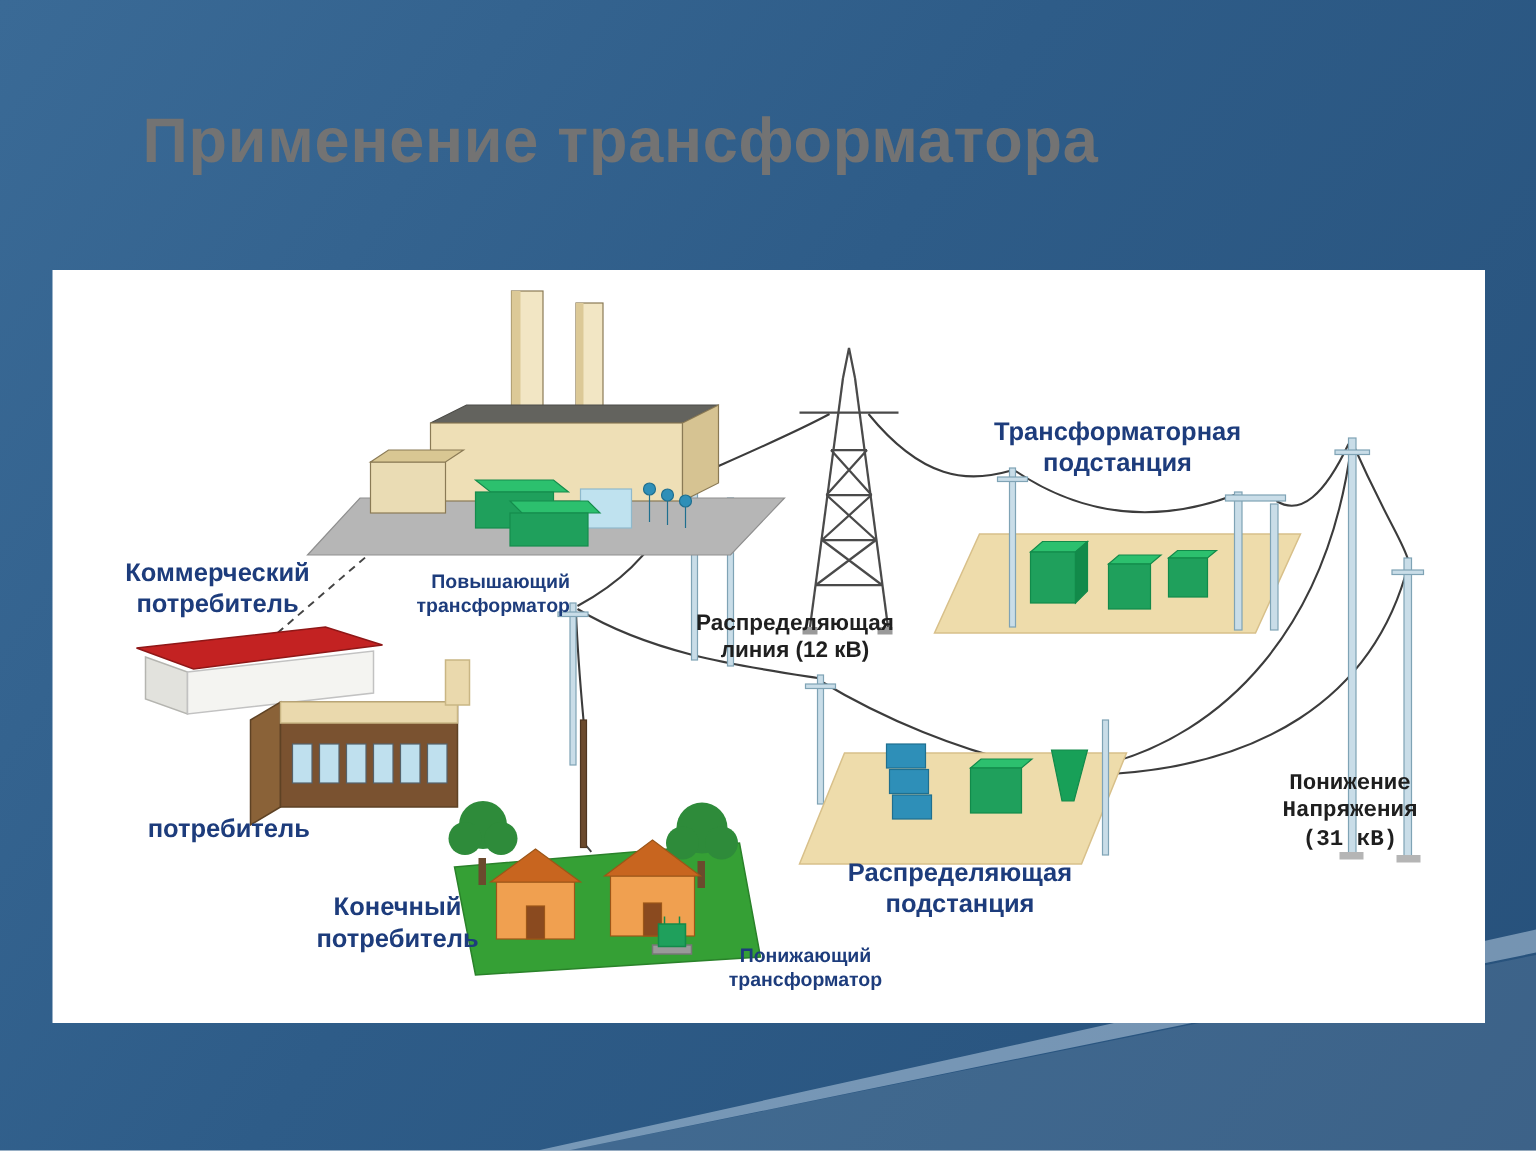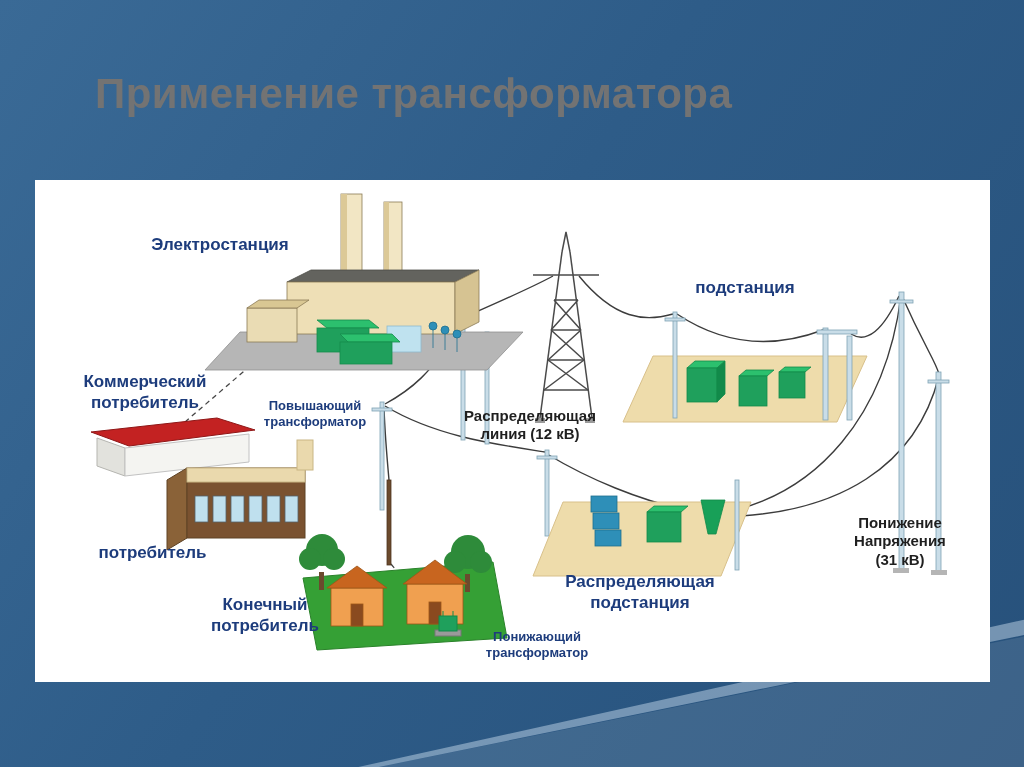--- a/index.html
+++ b/index.html
@@ -215,35 +215,33 @@
     </g>
 
     <g>
       <rect x="400" y="450" width="26" height="6" fill="#9a9a9a" stroke="#777"></rect>
       <rect x="404" y="436" width="18" height="15" fill="#1fa05c" stroke="#128a4a"></rect>
       <line x1="408" y1="436" x2="408" y2="431" stroke="#128a4a"></line>
       <line x1="418" y1="436" x2="418" y2="431" stroke="#128a4a"></line>
     </g>
   </svg>
 
-  <div class="plabel blue" style="left:85px; top:55px; width:200px;">
-    <span>Электростанция</span>
-  </div>
 
 
   <div class="plabel blue" style="left:595px; top:98px; width:230px;">
+    <span>Трансформаторная</span>
     <span>подстанция</span>
   </div>
 
   <div class="plabel blue" style="left:20px; top:192px; width:180px;">
     <span>Коммерческий</span>
     <span>потребитель</span>
   </div>
 
-  <div class="plabel blue small" style="left:215px; top:218px; width:130px;">
+  <div class="plabel blue small" style="left:215px; top:200px; width:130px;text-align:right;">
     <span>Повышающий</span>
     <span>трансформатор</span>
   </div>
 
   <div class="plabel dark" style="left:415px; top:227px; width:160px;">
     <span>Распределяющая</span>
     <span>линия (12 кВ)</span>
   </div>
 
   <div class="plabel blue" style="left:20px; top:363px; width:195px;">
@@ -258,19 +256,19 @@
   <div class="plabel blue small" style="left:432px; top:449px; width:140px;">
     <span>Понижающий</span>
     <span>трансформатор</span>
   </div>
 
   <div class="plabel blue" style="left:505px; top:392px; width:200px;">
     <span>Распределяющая</span>
     <span>подстанция</span>
   </div>
 
-  <div class="plabel dark" style="left:805px; top:334px; width:120px;">
+  <div class="plabel dark" style="left:805px; top:334px; width:120px;font-family:Liberation Mono, monospace;">
     <span>Понижение</span>
     <span>Напряжения</span>
     <span>(31 кВ)</span>
   </div>
 
 </div>
 
 </body></html>

